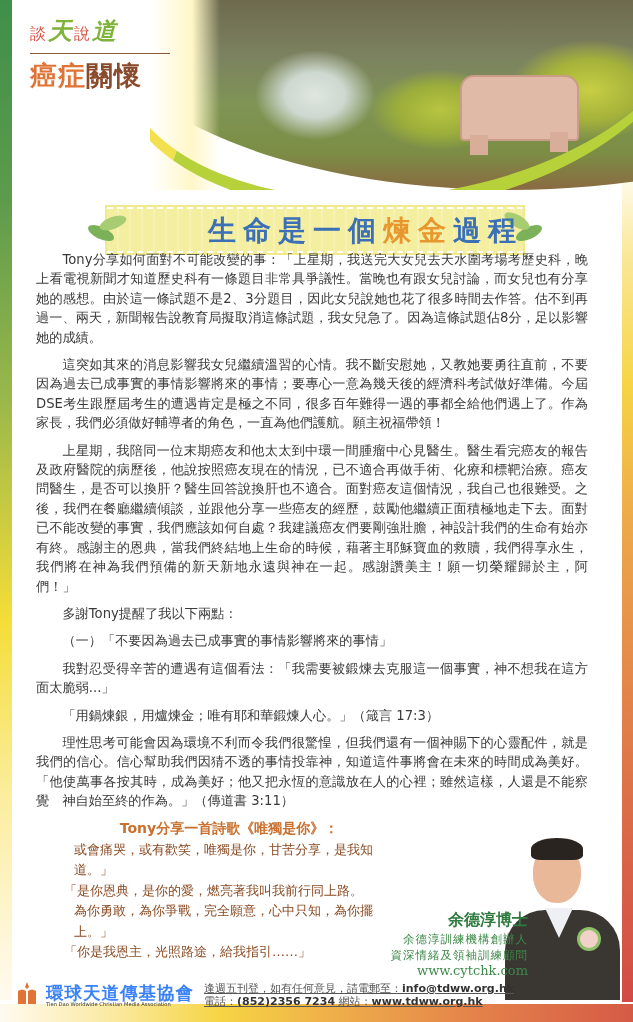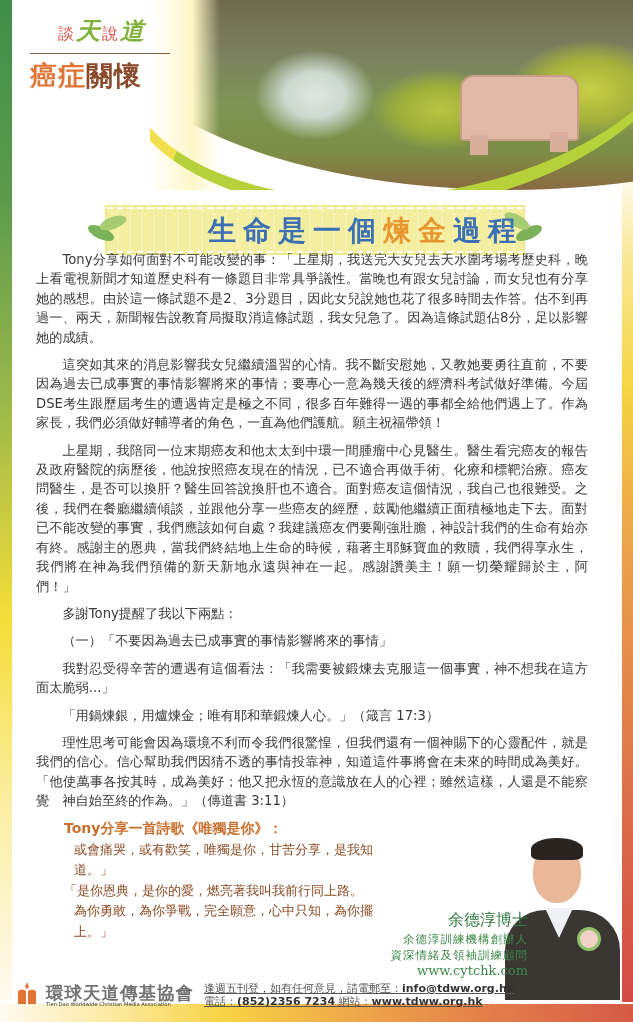--- a/index.html
+++ b/index.html
@@ -24,55 +24,55 @@
     background:#e0b9a7; border-radius:14px 14px 4px 4px; border:2px solid #c99d88; }
   .hero .bench-leg1 { position:absolute; left:320px; top:135px; width:18px; height:20px; background:#d8ae9b; }
   .hero .bench-leg2 { position:absolute; left:400px; top:132px; width:18px; height:20px; background:#d8ae9b; }
   .hero .swoosh { position:absolute; left:-40px; top:-150px; width:580px; height:345px;
     border-radius:50%; border-bottom:14px solid #b6d13a; border-left:8px solid #f3e04e;
     transform:rotate(-8deg); pointer-events:none; }
   .hero .glow { position:absolute; left:0; top:0; width:70px; height:190px;
     background:linear-gradient(to right,#ffffff 0%,#fff7c8 60%,transparent 100%); }
   
   .logo { position:absolute; left:30px; top:15px; width:140px; }
-  .logo .small { font-family:"DejaVu Serif", serif; font-size:16px; color:#d9584a; letter-spacing:2px; margin-left:28px; }
+  .logo .small { font-family:"DejaVu Serif", serif; font-size:16px; color:#d9584a; letter-spacing:2px; }
   .logo .small .sky { color:#7fb33a; font-size:24px; font-style:italic; font-weight:bold; }
   .logo .rule { height:1px; background:#8a5b3a; margin:6px 0 4px 0; width:140px; }
   .logo .big { font-family:"DejaVu Serif", serif; font-weight:bold; font-size:27px; letter-spacing:1px; }
   .logo .big .c1 { color:#e07436; } .logo .big .c2 { color:#8a4a2c; }
   
   .title-banner { position:absolute; left:107px; top:207px; width:416px; height:42px;
     background:repeating-linear-gradient(90deg,#f4eea0 0 10px,#f7f2b4 10px 12px);
     border-top:2px dashed #fff; border-bottom:2px dashed #fff; box-shadow:0 0 0 2px #f1e98e; }
   .title-text { position:absolute; left:0; width:100%; top:3px; text-align:right;
     font-family:"DejaVu Sans", sans-serif; font-weight:bold; font-size:28px; letter-spacing:7px; color:#3b6fb6; }
   .title-text .gold { color:#e8962e; }
   .leaf { position:absolute; width:28px; height:12px; border-radius:50%; background:#7bb159; }
   
   .article { position:absolute; left:36px; top:250px; width:560px; font-size:13.2px; line-height:19.4px; color:#3a3a3a; }
   .article p { margin:0 8px 8px 0; text-indent:2em; text-align:justify; }
   
   .poem { position:absolute; left:64px; top:818px; width:330px; color:#8a4a22; font-size:13px; line-height:20.5px; }
-  .poem .heading { font-weight:bold; color:#c9702e; font-size:14px; margin-bottom:1px; }
+  .poem .heading { font-weight:bold; color:#c9702e; font-size:14px; margin-bottom:1px;text-align:center; }
   .poem .line.indent { padding-left:10px; }
   
   .author { position:absolute; right:105px; top:910px; text-align:right; color:#3f8a4a; font-family:"DejaVu Serif", serif; }
-  .author .name { font-size:16px; font-weight:normal; color:#2f7a3e; }
+  .author .name { font-size:16px; font-weight:bold; color:#2f7a3e; }
   .author .role { font-size:11.5px; line-height:16px; letter-spacing:1px; }
   .author .url { font-size:13px; }
   .portrait { position:absolute; left:505px; top:830px; width:115px; height:170px; overflow:hidden; }
   .portrait .face { position:absolute; left:28px; top:15px; width:48px; height:58px; background:#e8b898; border-radius:45% 45% 48% 48%; }
   .portrait .hair { position:absolute; left:26px; top:8px; width:52px; height:22px; background:#2a2420; border-radius:50% 50% 20% 20%; }
   .portrait .suit { position:absolute; left:0; top:80px; width:115px; height:95px; background:#3a3632; border-radius:40px 40px 0 0; }
   .portrait .shirt { position:absolute; left:40px; top:78px; width:28px; height:30px; background:#eef0f4; clip-path:polygon(0 0,100% 0,50% 100%); }
   .portrait .flower { position:absolute; left:75px; top:100px; width:18px; height:18px; border-radius:50%; background:#f2d2c8; box-shadow:0 0 0 3px #8fc06a; }
   
   .footer { position:absolute; left:16px; top:982px; width:600px; height:24px; }
   .org-icon { position:absolute; left:0; top:0; width:22px; height:22px; }
-  .org-name { position:absolute; left:30px; top:-1px; font-family:"DejaVu Serif", serif; font-weight:bold; font-size:17.5px; color:#737373; letter-spacing:1px; }
+  .org-name { position:absolute; left:30px; top:-1px; font-family:"DejaVu Serif", serif; font-weight:bold; font-size:17.5px; color:#3b82f6; letter-spacing:1px; }
   .org-sub { position:absolute; left:30px; top:19px; font-size:5.2px; color:#333; white-space:nowrap; }
   .contact { position:absolute; left:188px; top:0; font-size:11px; line-height:13px; color:#555;text-decoration:underline; }
   .contact b { color:#333; }
 </style>
 </head>
 <body>
 
 <div class="left-bar"></div>
 <div class="right-bar"></div>
 <div class="bottom-bar"></div>
@@ -115,20 +115,21 @@
   <p>我對忍受得辛苦的遭遇有這個看法：「我需要被鍛煉去克服這一個事實，神不想我在這方面太脆弱...」</p>
   <p>「用鍋煉銀，用爐煉金；唯有耶和華鍛煉人心。」（箴言 17:3）</p>
   <p>理性思考可能會因為環境不利而令我們很驚惶，但我們還有一個神賜下的心靈配件，就是我們的信心。信心幫助我們因猜不透的事情投靠神，知道這件事將會在未來的時間成為美好。「他使萬事各按其時，成為美好；他又把永恆的意識放在人的心裡；雖然這樣，人還是不能察覺　神自始至終的作為。」（傳道書 3:11）</p>
 </div>
 
 <div class="poem">
   <div class="heading">Tony分享一首詩歌《唯獨是你》：</div>
   <div class="line indent">或會痛哭，或有歡笑，唯獨是你，甘苦分享，是我知道。」</div>
   <div class="line">「是你恩典，是你的愛，燃亮著我叫我前行同上路。</div>
   <div class="line indent">為你勇敢，為你爭戰，完全願意，心中只知，為你擺上。」</div>
+  <div class="line">「你是我恩主，光照路途，給我指引……」</div>
 </div>
 
 <div class="portrait">
   <div class="suit"></div>
   <div class="shirt"></div>
   <div class="face"></div>
   <div class="hair"></div>
   <div class="flower"></div>
 </div>
 

